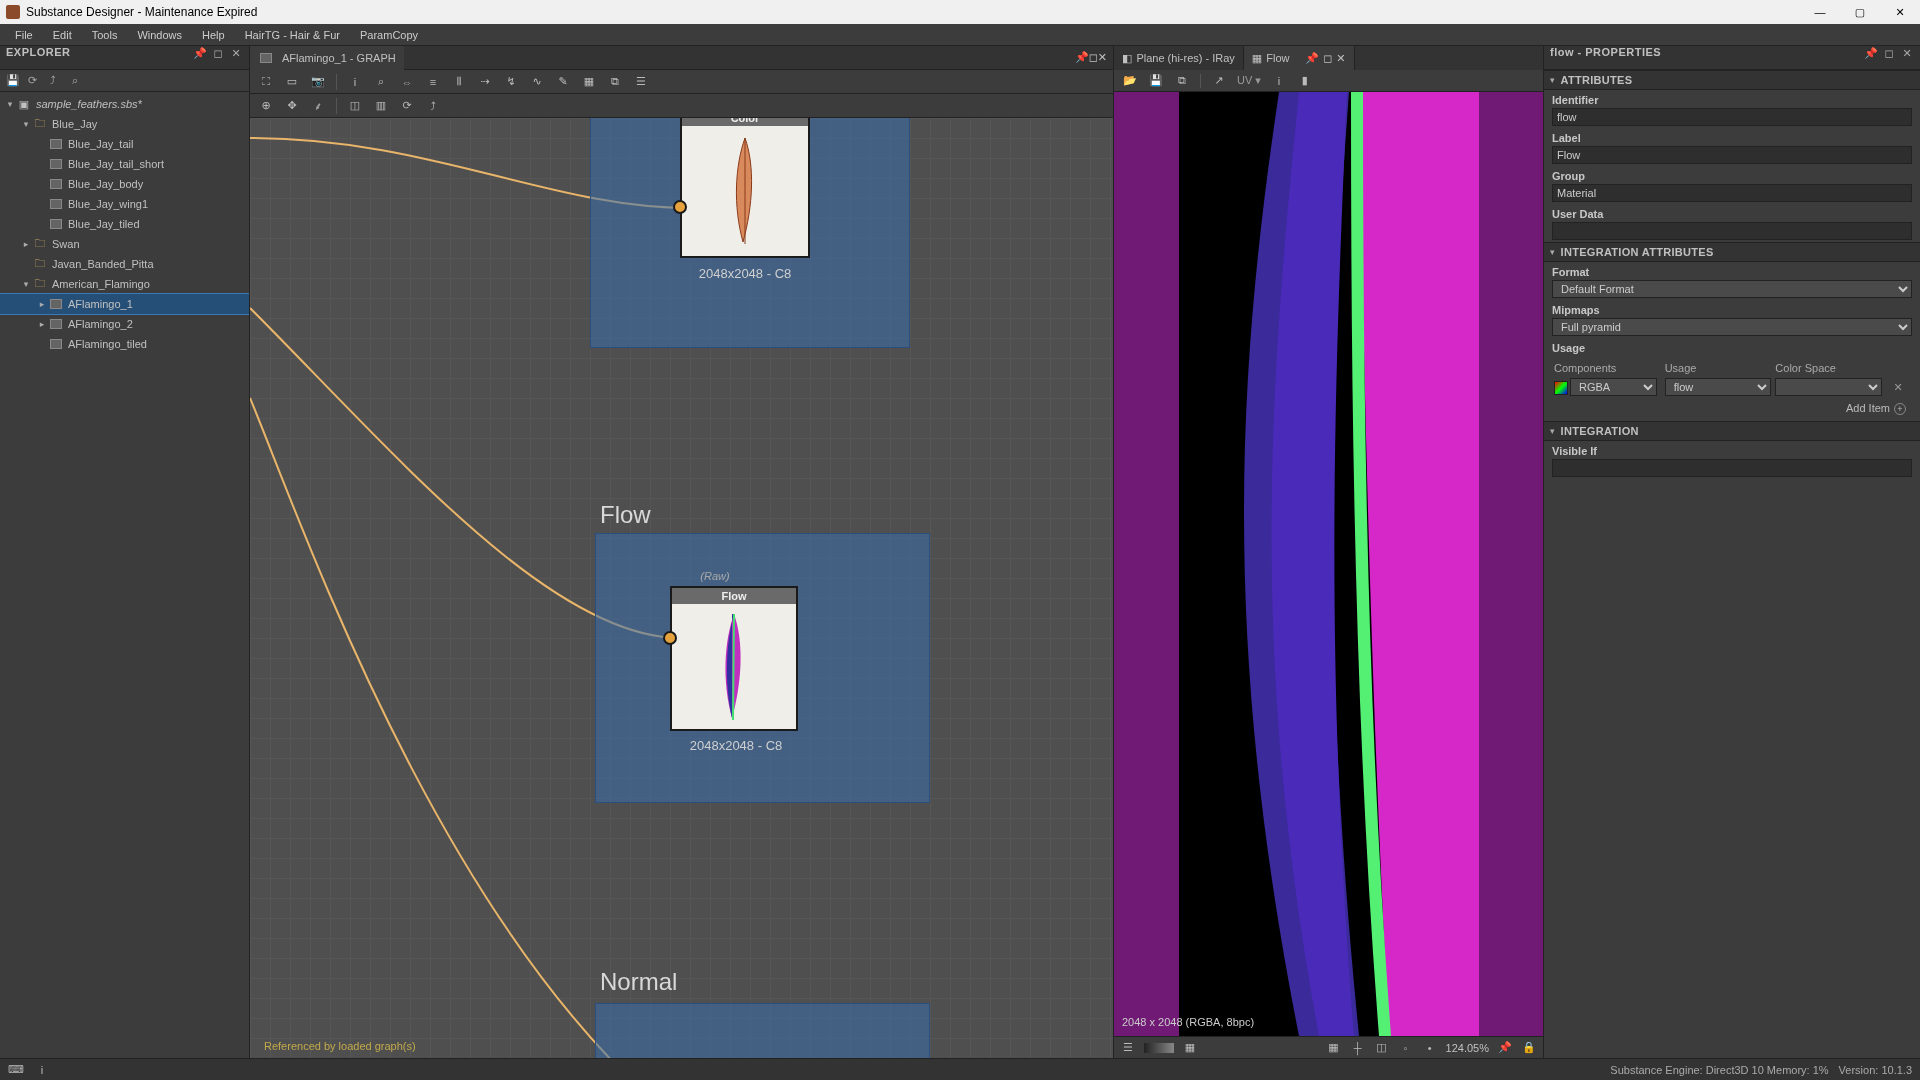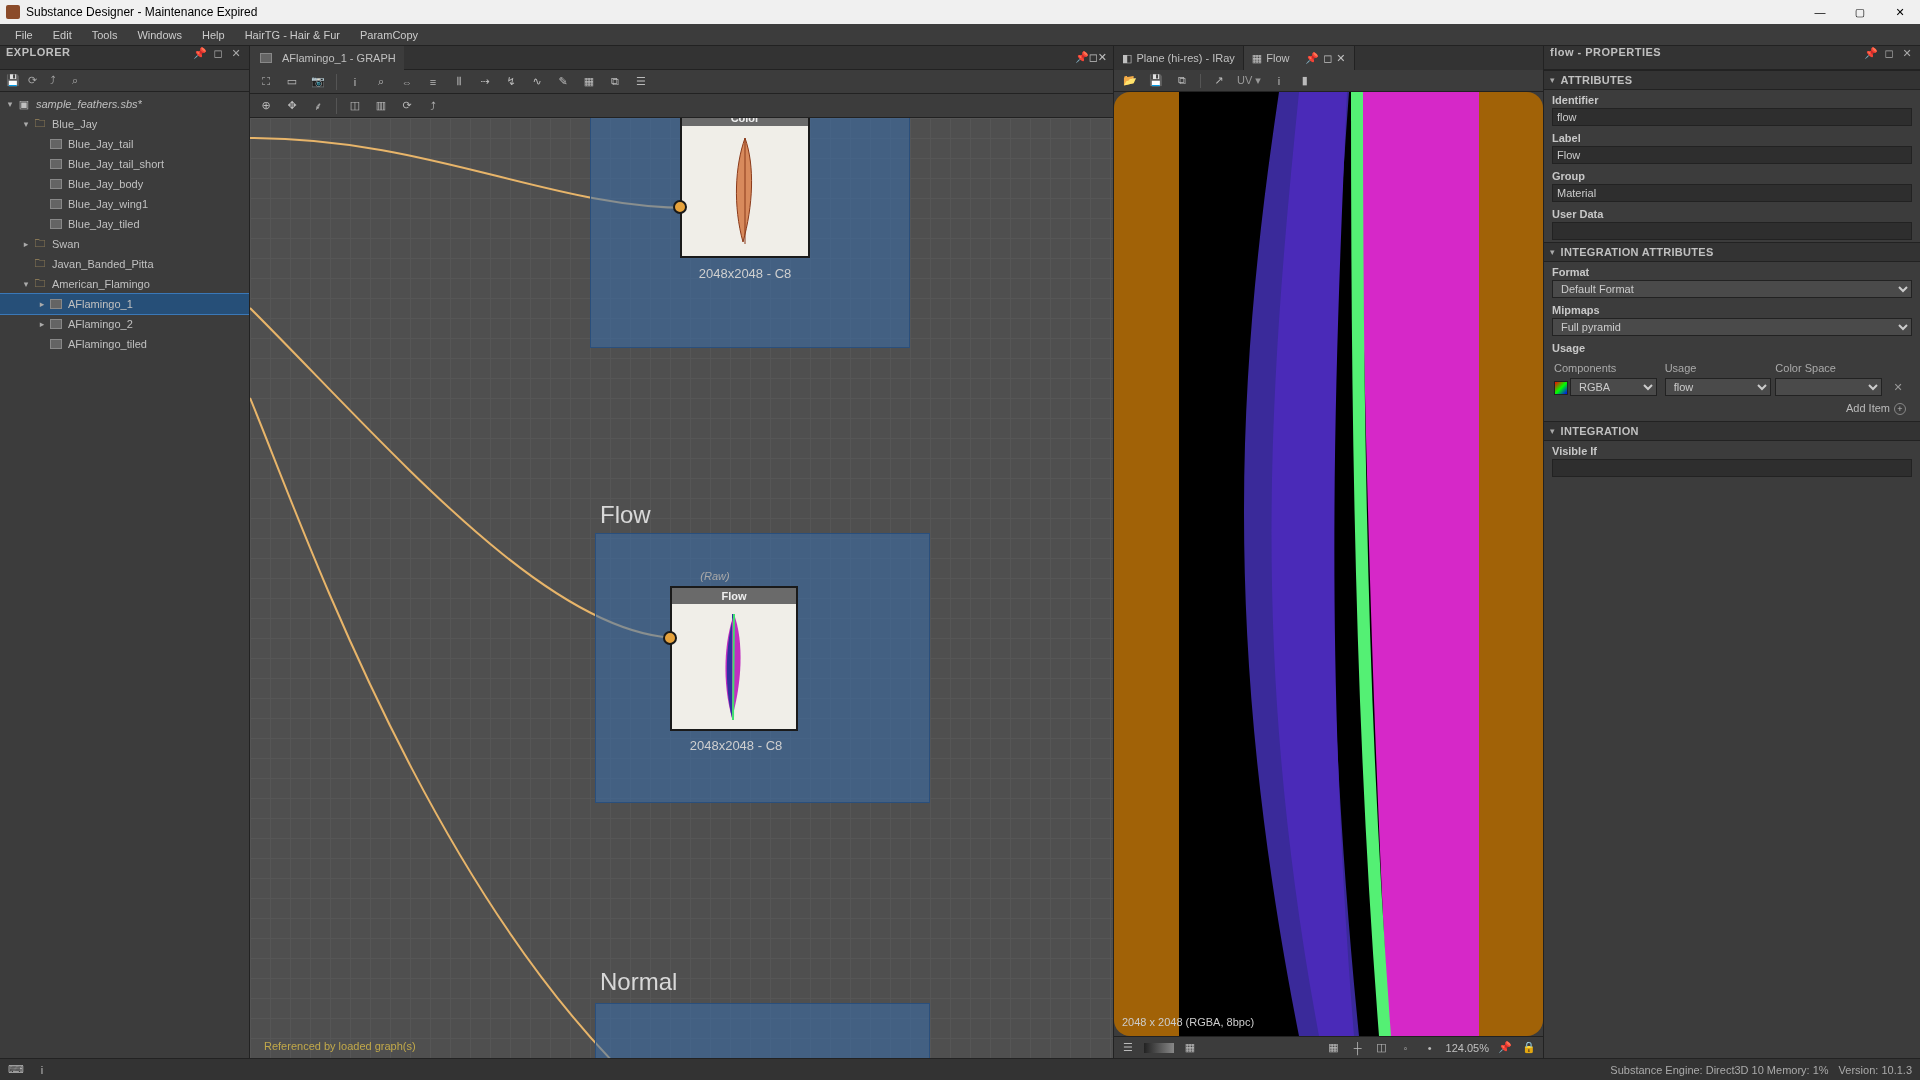--- a/index.html
+++ b/index.html
@@ -62,21 +62,21 @@
 .curve { stroke:#e8b56a; stroke-width:2; fill:none; }
 
 .graph-footer-ref { position:absolute; left:14px; bottom:6px; color:#c2a94a; font-size:11px; }
 
 
 .viewer-panel { width: 430px; background: #3c3c3c; display: flex; flex-direction: column; border-right: 1px solid #222; }
 .viewer-tabs { height: 24px; display: flex; background: #333; align-items: stretch; }
 .viewer-tab { display:flex; align-items:center; gap:4px; padding:0 8px; border-right:1px solid #222; }
 .viewer-tab.active { background:#3c3c3c; }
 .viewer-toolbar { height: 22px; display:flex; align-items:center; gap:10px; padding:0 8px; border-bottom:1px solid #222; }
-.viewer-canvas { flex:1; position:relative; overflow:hidden; background:#a16207;border-radius:16px; }
+.viewer-canvas { flex:1; position:relative; overflow:hidden; background:#701a75; }
 .viewer-status { position:absolute; left:8px; bottom:8px; color:#ccc; font-size:11px; z-index:5; }
 .viewer-bottombar { height:22px; display:flex; align-items:center; justify-content:space-between; padding:0 6px; border-top:1px solid #222; }
 .viewer-bb-group { display:flex; align-items:center; gap:8px; }
 
 
 .props-panel { width: 376px; background: #3c3c3c; display:flex; flex-direction:column; }
 .section-header { height:20px; background:#333; display:flex; align-items:center; gap:6px; padding:0 6px; border-top:1px solid #222; border-bottom:1px solid #222; }
 .section-header .chev { font-size:9px; color:#aaa; }
 .section-header .sec-title { font-weight:bold; letter-spacing:0.3px; }
 .field-row { padding:4px 8px 2px 8px; }

